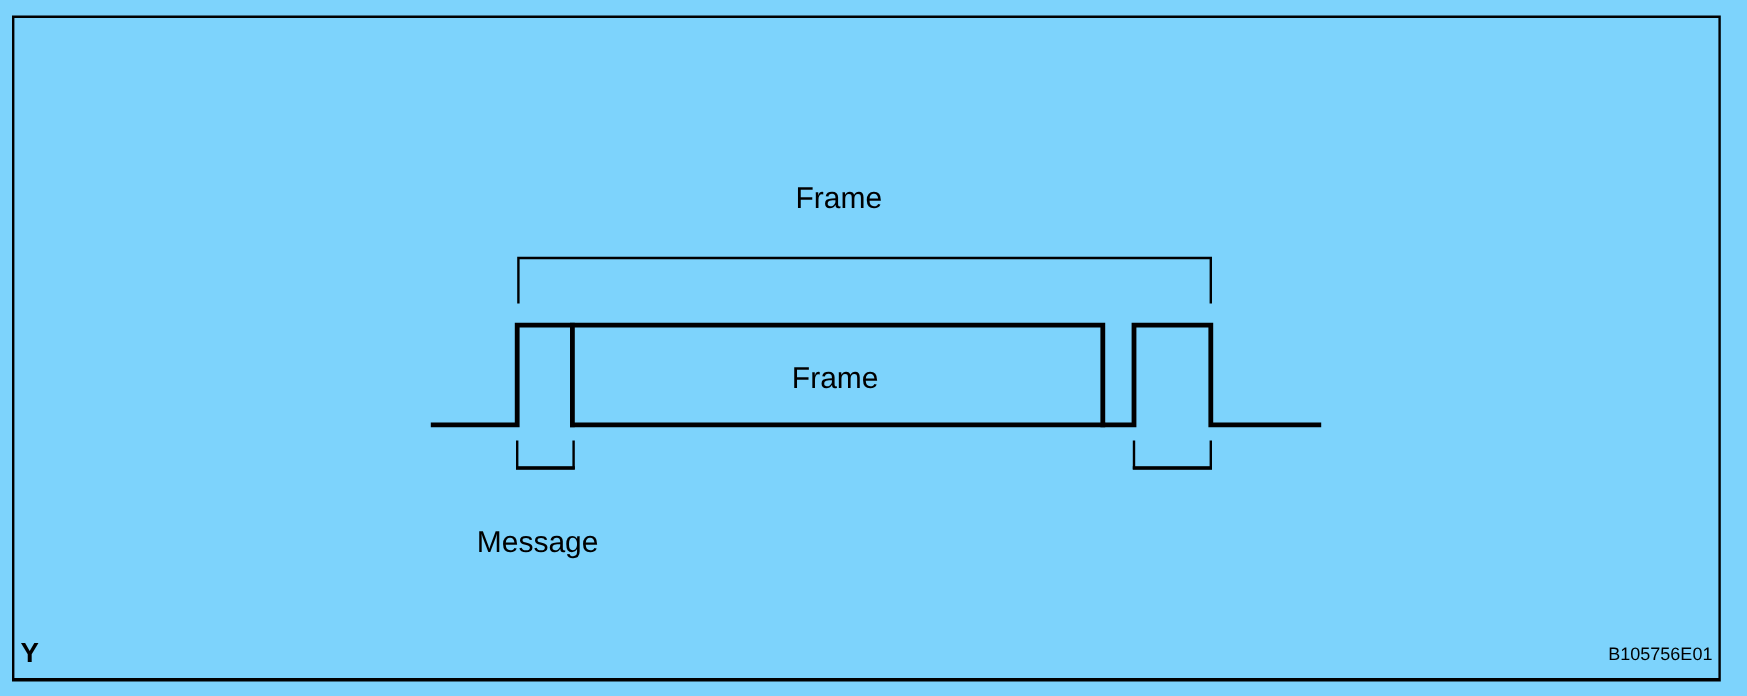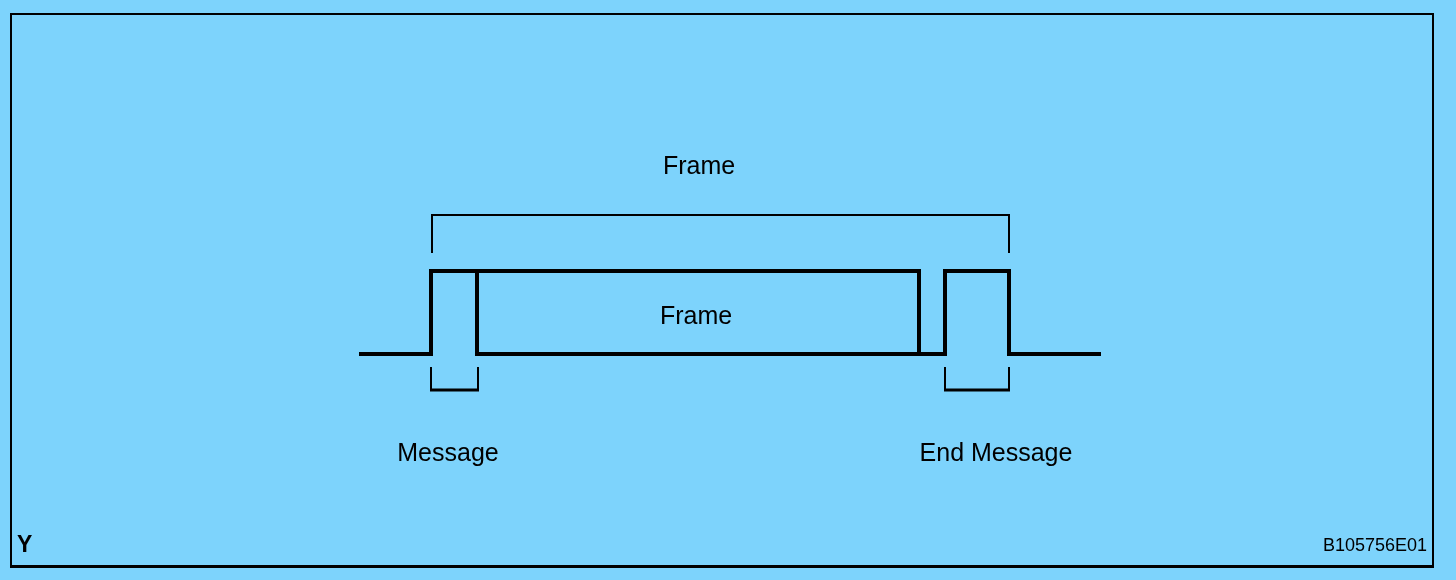--- a/index.html
+++ b/index.html
@@ -50,21 +50,21 @@
     color: #000000;
     font-size: 23px;
     font-weight: bold;
     line-height: 24px;
   }
   .figure-code {
     position: absolute;
     right: 29px;
     top: 538px;
     color: #000000;
-    font-size: 18px;
+    font-size: 15px;
     line-height: 15px;
     letter-spacing: 0px;
   }
 </style>
 </head>
 <body>
 
 <div class="figure">
 
   <div class="border-frame"></div>
@@ -85,19 +85,18 @@
     <path d="M 945 367 V 390 H 1009 V 367" fill="none" stroke="#000000" stroke-width="2"></path>
     <line x1="944" y1="390" x2="1010" y2="390" stroke="#000000" stroke-width="3"></line>
   </svg>
 
   <div class="lbl frame-lbl">Frame</div>
 
   <div class="lbl data-lbl">Frame</div>
 
   <div class="lbl header-lbl">Message</div>
 
-  <div class="lbl end-lbl">End Message</div>
 
   <div class="corner-mark">Y</div>
 
   <div class="figure-code">B105756E01</div>
 
 </div>
 
 </body></html>

